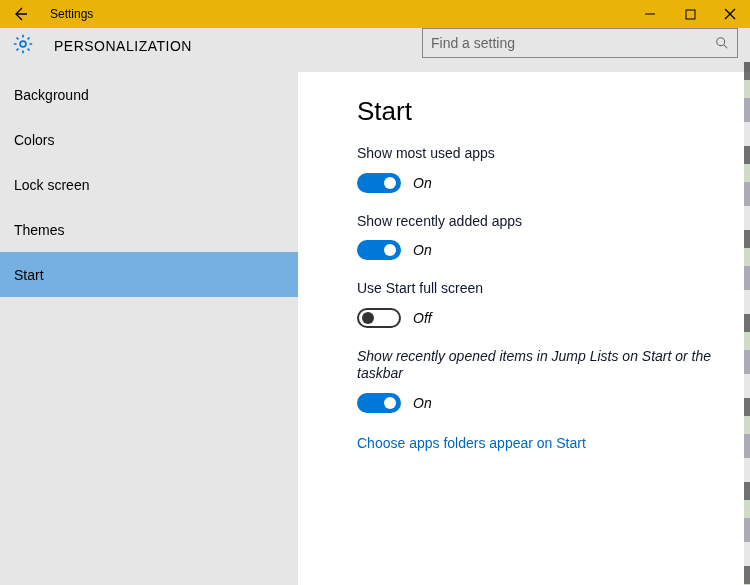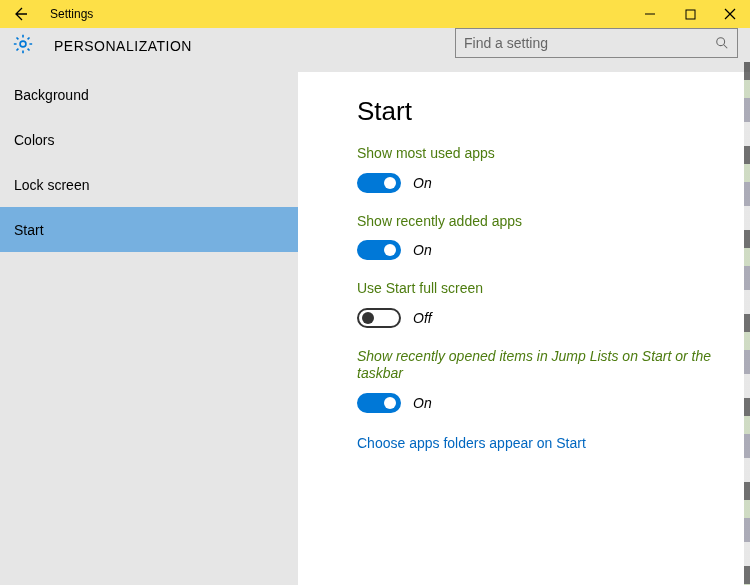--- a/index.html
+++ b/index.html
@@ -1,21 +1,21 @@
 <!DOCTYPE html>
 <html><head>
   <meta charset="utf-8">
   <style>
     * { box-sizing: border-box; margin: 0; padding: 0; font-family: "Segoe UI", Arial, sans-serif; }
     body { width: 750px; height: 585px; background: #fff; overflow: hidden; position: relative; }
 
     
     .titlebar {
       height: 28px;
-      background: #fde047;
+      background: #eab308;
       display: flex;
       align-items: center;
       position: relative;
     }
     .back-btn {
       width: 40px; height: 28px;
       display: flex; align-items: center; justify-content: center;
       cursor: pointer;
     }
     .title-text { font-size: 12px; color: #000; margin-left: 10px; }
@@ -34,21 +34,21 @@
       height: 44px;
       background: #e6e6e6;
       display: flex; align-items: center;
       padding: 0 10px 8px 10px;
       position: relative;
     }
     .gear { margin-left: 2px; margin-right: 20px; color: #0078d7; }
     .section-title { font-size: 14px; font-weight: 400; letter-spacing: 0.5px; color: #000;}
     .search-box {
       position: absolute; right: 12px; top: 0px;
-      width: 283px; height: 30px;
+      width: 316px; height: 30px;
       border: 1px solid #888;
       background: #e6e6e6;
       display: flex; align-items: center;
       padding: 8px 8px;
       color: #666;
       font-size: 14px;
     }
     .search-box input {
       border: none; background: transparent; outline: none;
       flex: 1; font-size: 14px; color: #333;
@@ -85,21 +85,21 @@
 
     
     .main {
       flex: 1;
       padding: 24px 30px 0 24px;
       background: #fff;
       position: relative;
     }
     .page-title { font-size: 26px; font-weight: 400; margin-bottom: 18px; color:#000;}
     .setting { margin-bottom: 20px; }
-    .setting-label { font-size: 14px; color: #4d7c0f; margin-bottom: 10px; line-height:1.25;}
+    .setting-label { font-size: 14px; color: #0f172a; margin-bottom: 10px; line-height:1.25;}
     .toggle-row { display: flex; align-items: center; gap: 12px; font-style: italic; }
     .toggle {
       width: 44px; height: 20px;
       border-radius: 10px;
       position: relative;
       cursor: pointer;
     }
     .toggle.on { background: #0078d7; border:2px solid #0078d7; }
     .toggle.off { background: #fff; border: 2px solid #333; }
     .knob {
@@ -180,20 +180,23 @@
   <div class="sidebar">
     <div class="side-item">
       <span>Background</span>
     </div>
     <div class="side-item">
       <span>Colors</span>
     </div>
     <div class="side-item">
       <span>Lock screen</span>
     </div>
+    <div class="side-item">
+      <span>Themes</span>
+    </div>
     <div class="side-item selected">
       <span>Start</span>
     </div>
   </div>
 
   <div class="main">
     <div class="page-title">Start</div>
 
     <div class="setting">
       <div class="setting-label">Show most used apps</div>

